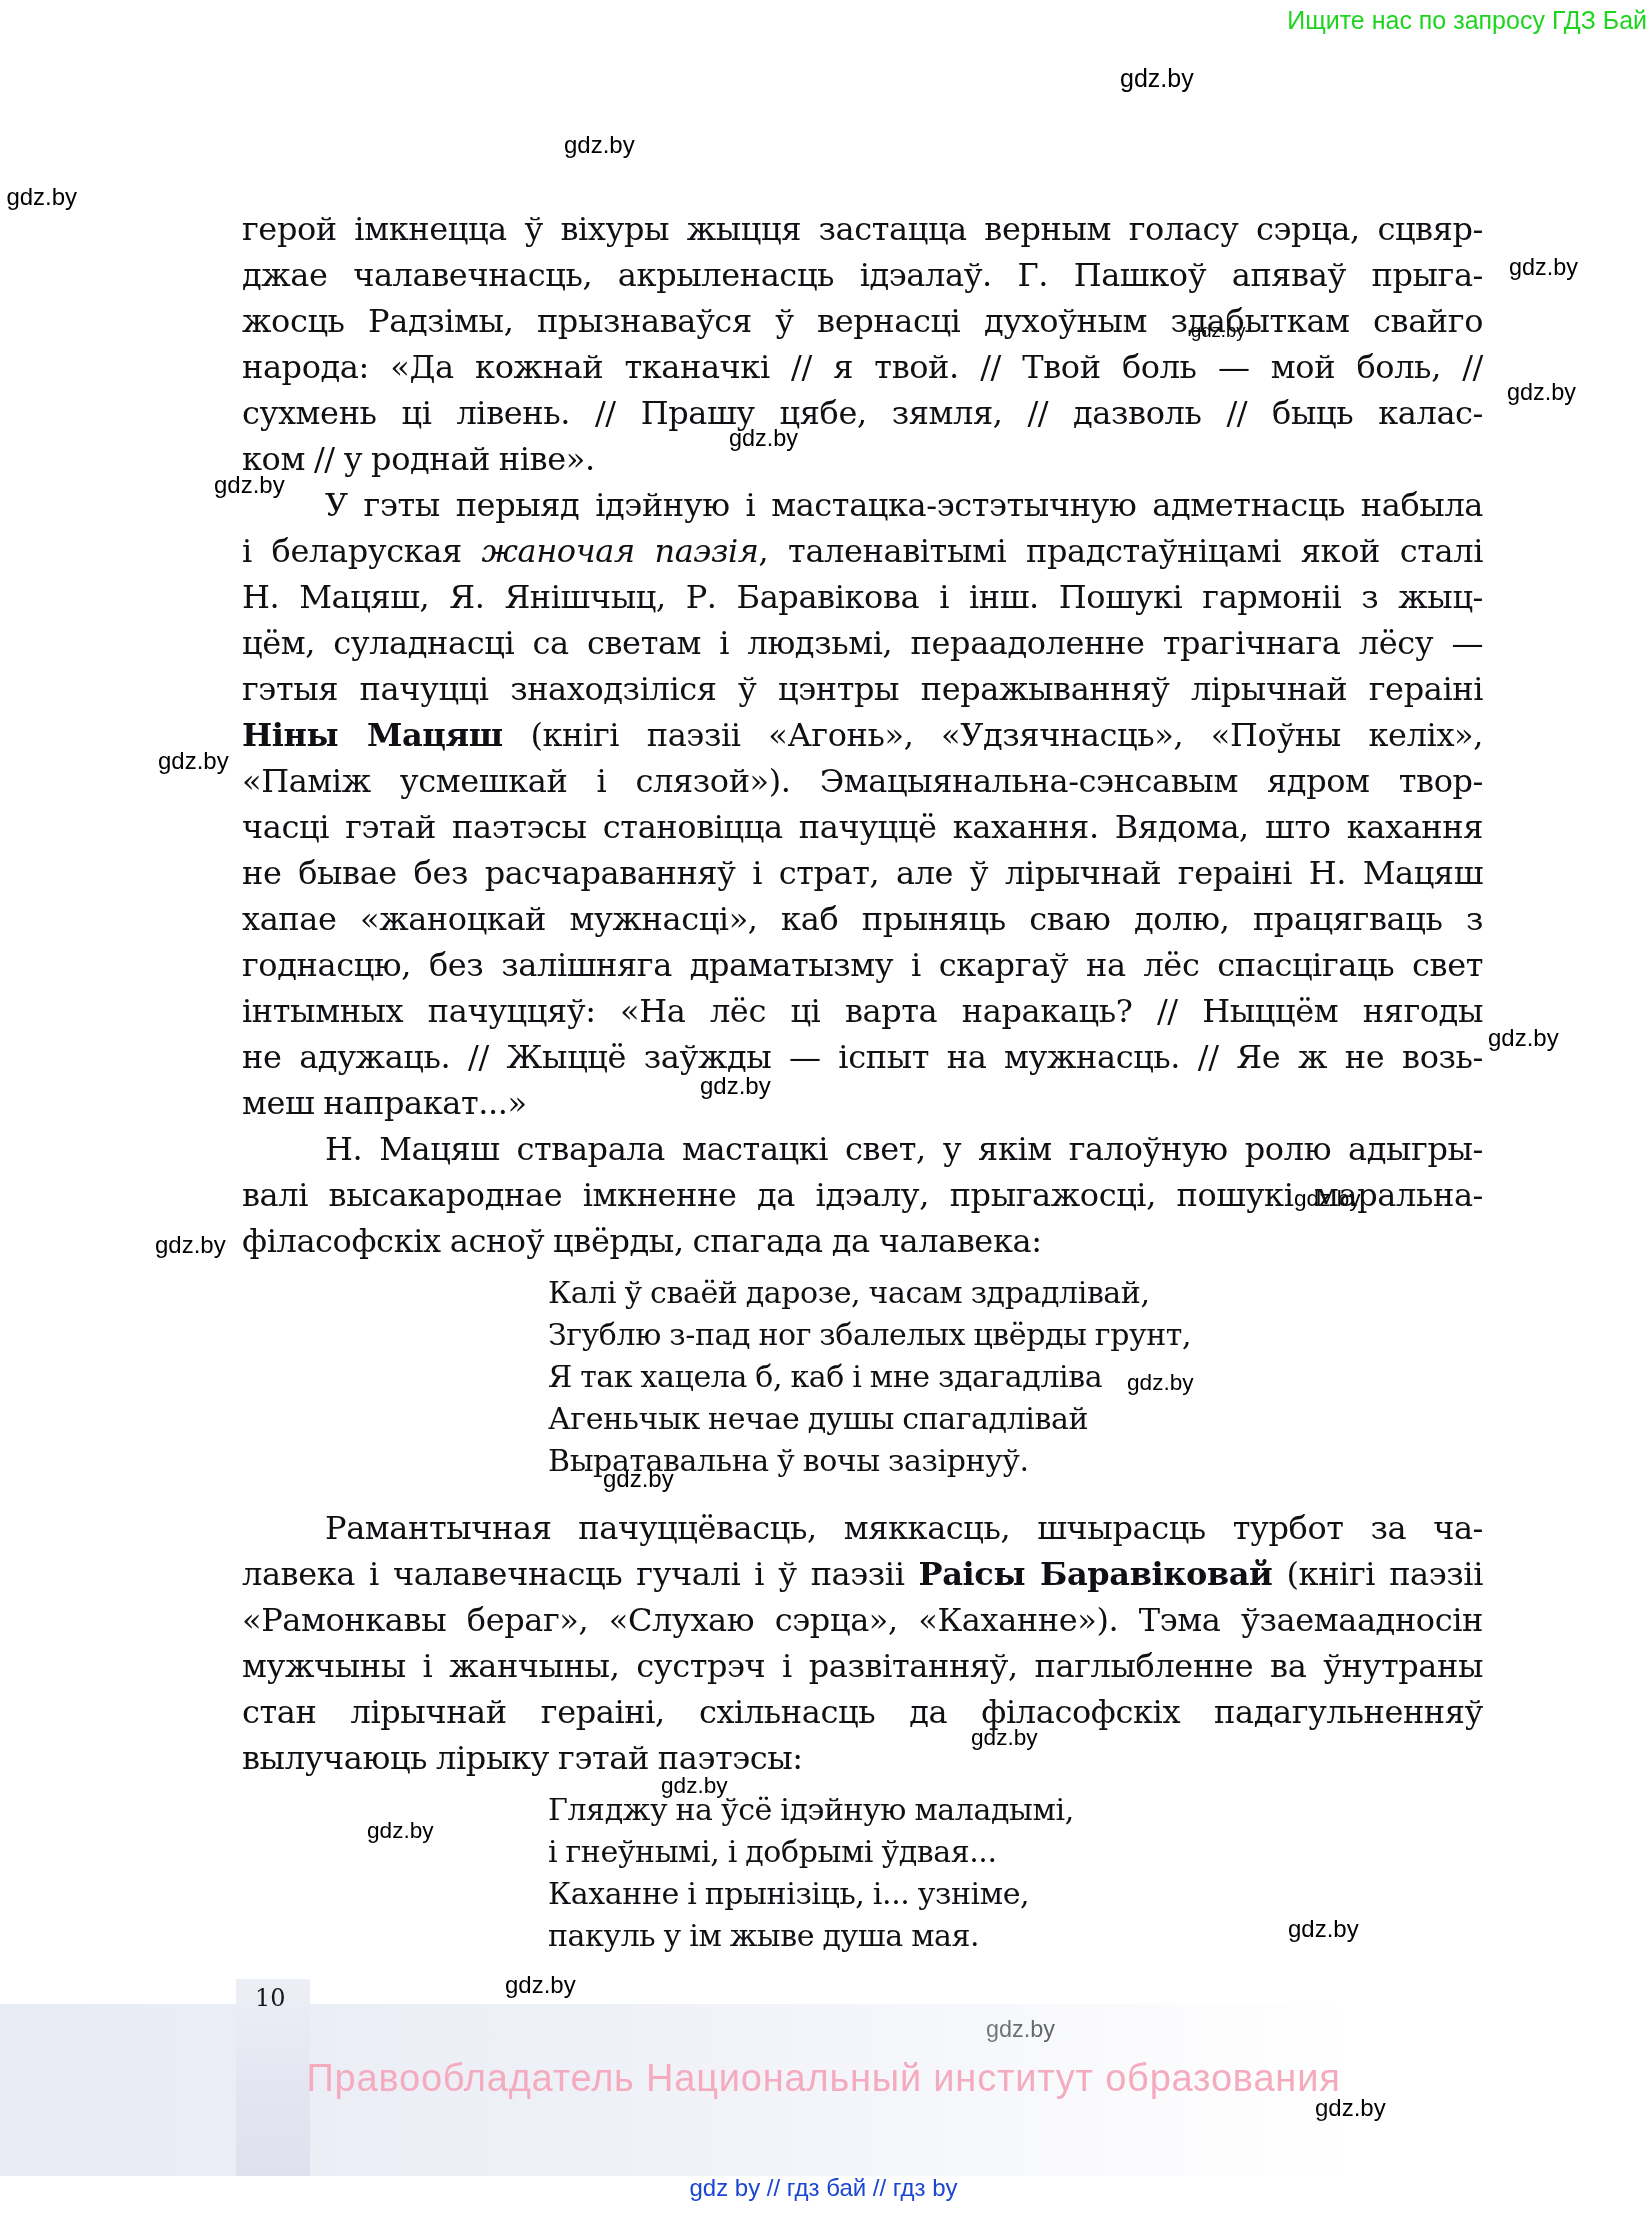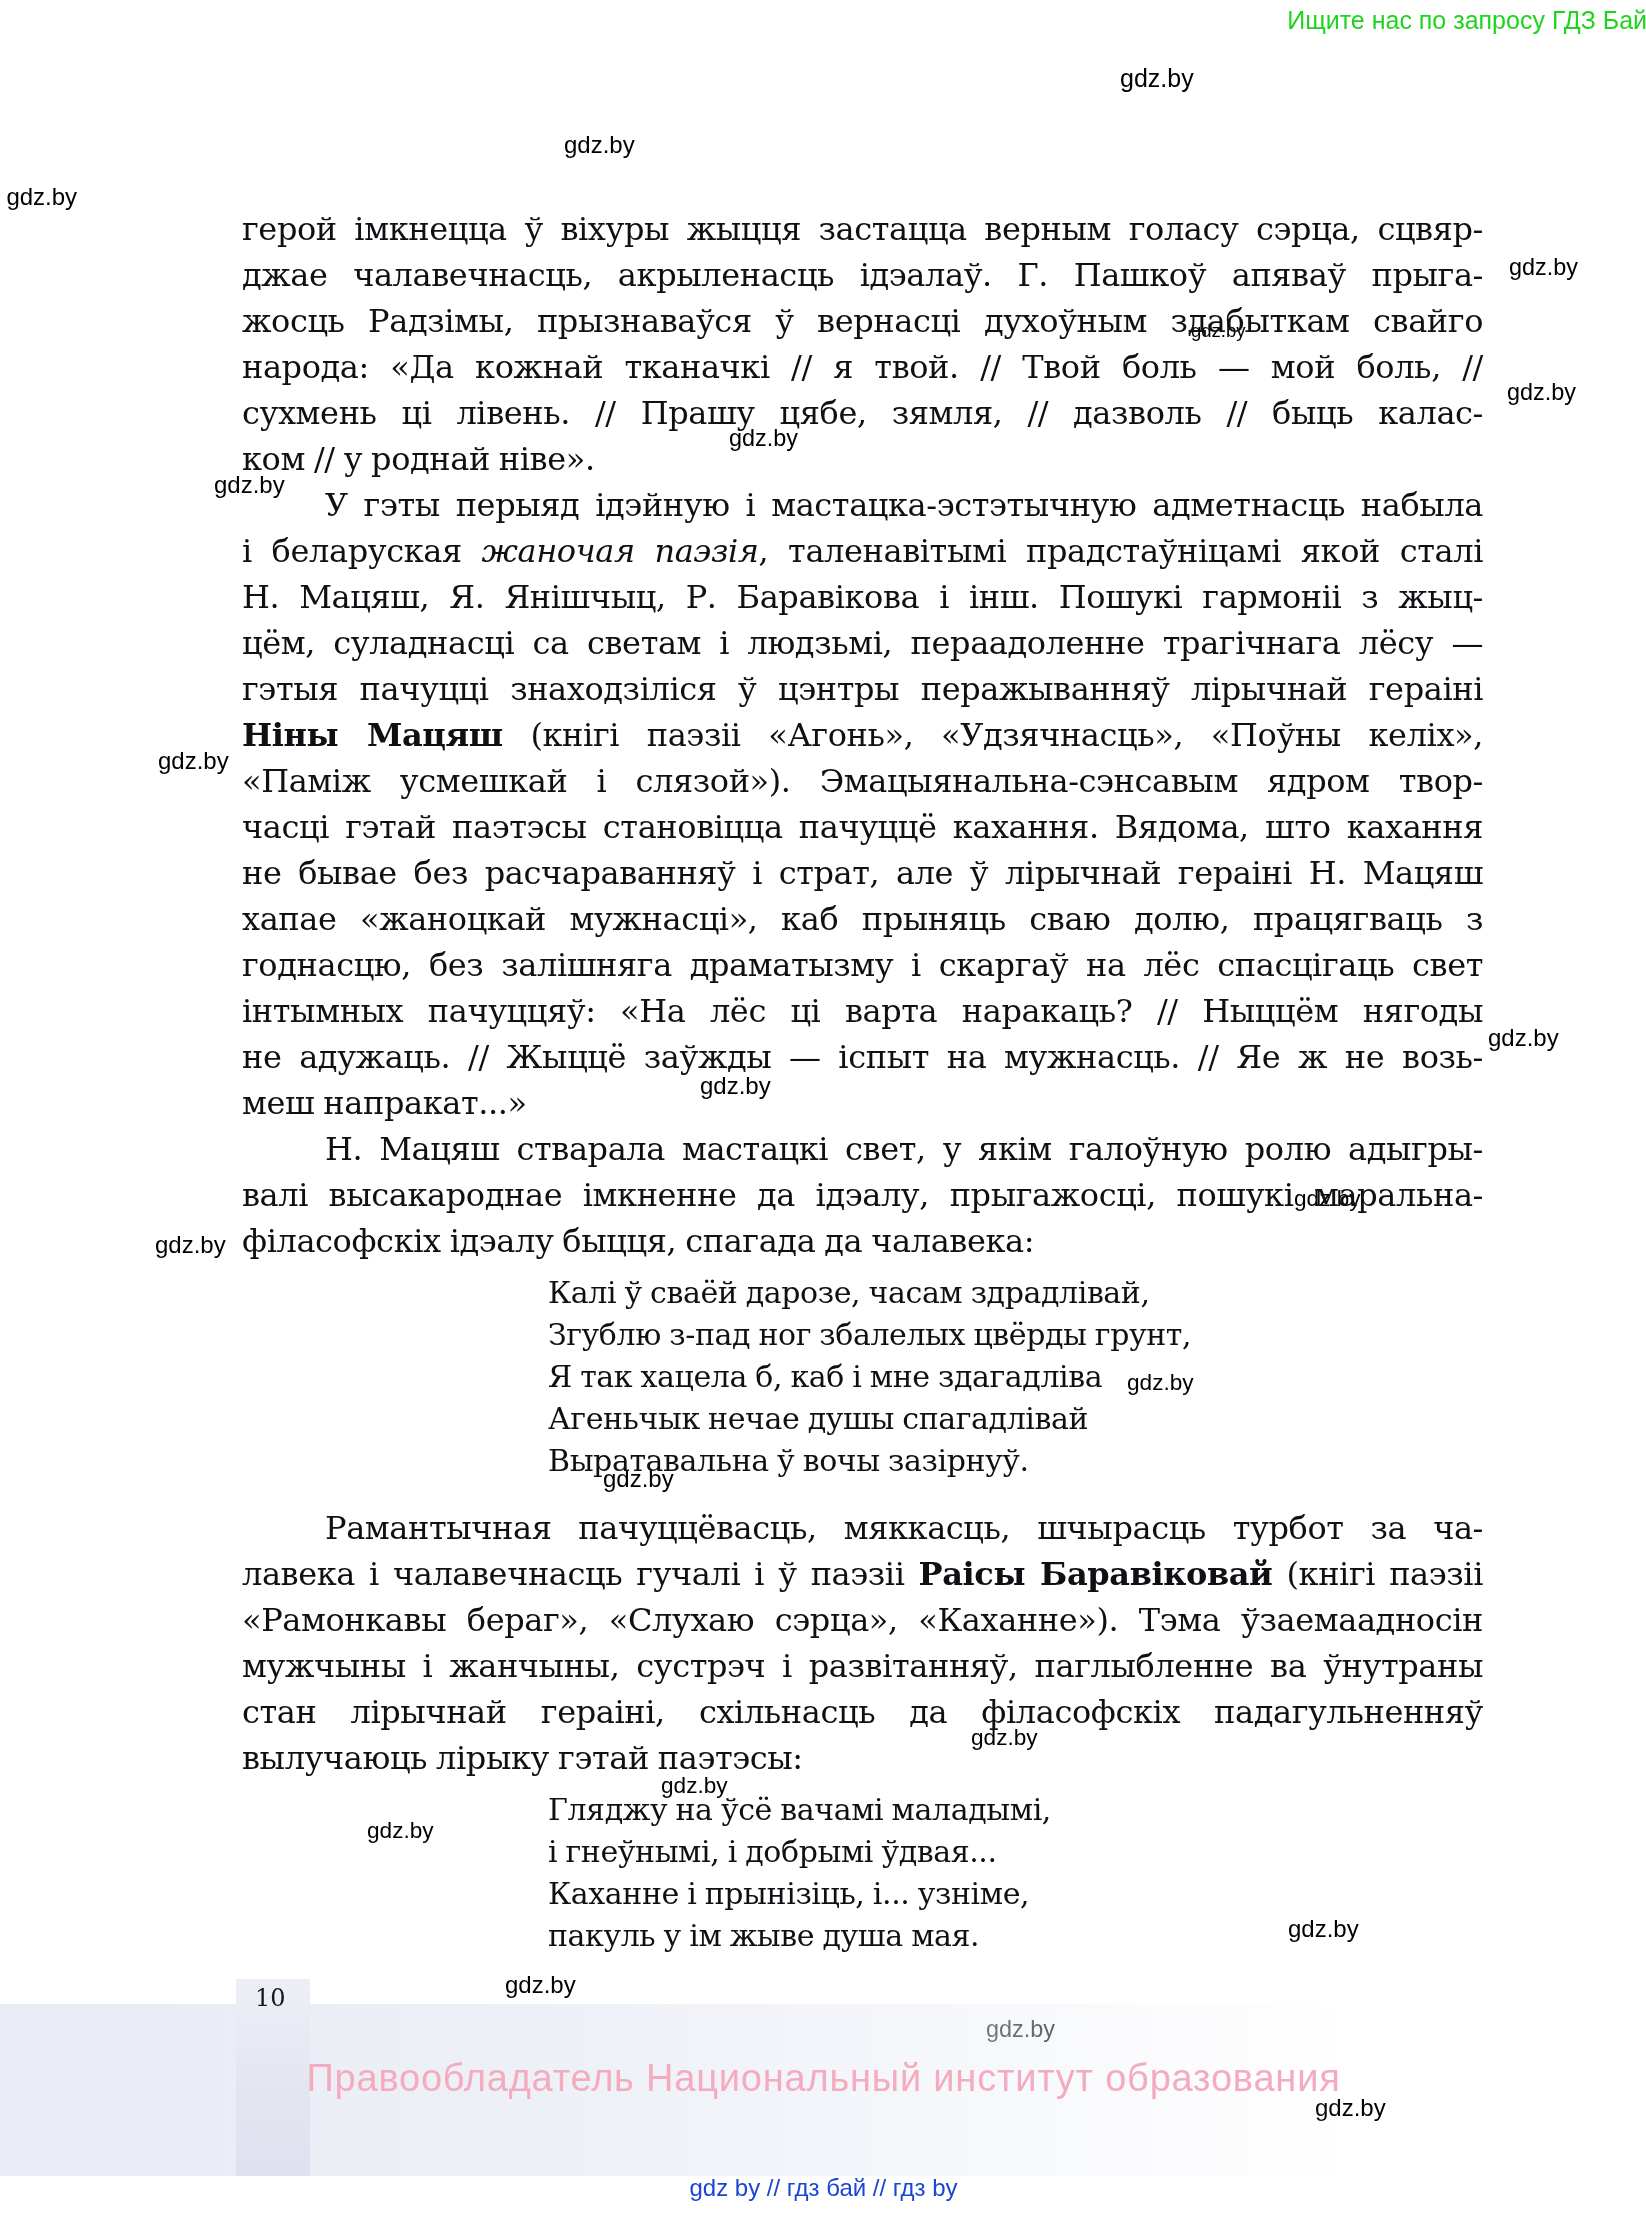--- a/index.html
+++ b/index.html
@@ -141,39 +141,39 @@
         <div class="line j"><span>не бывае без расчараванняў і страт, але ў лірычнай гераіні Н. Мацяш</span></div>
         <div class="line j"><span>хапае «жаноцкай мужнасці», каб прыняць сваю долю, працягваць з</span></div>
         <div class="line j"><span>годнасцю, без залішняга драматызму і скаргаў на лёс спасцігаць свет</span></div>
         <div class="line j"><span>інтымных пачуццяў: «На лёс ці варта наракаць? // Ныццём нягоды</span></div>
         <div class="line j"><span>не адужаць. // Жыццё заўжды — іспыт на мужнасць. // Яе ж не возь-</span></div>
         <div class="line"><span>меш напракат...»</span></div>
       </div>
       <div class="para">
         <div class="line j ind"><span>Н. Мацяш стварала мастацкі свет, у якім галоўную ролю адыгры-</span></div>
         <div class="line j"><span>валі высакароднае імкненне да ідэалу, прыгажосці, пошукі маральна-</span></div>
-        <div class="line"><span>філасофскіх ідэалу быцця, спагада да чалавека:</span></div>
+        <div class="line"><span>філасофскіх асноў цвёрды, спагада да чалавека:</span></div>
       </div>
       <div class="poem">
         <div class="pline">Калі ў сваёй дарозе, часам здрадлівай,</div>
         <div class="pline">Згублю з-пад ног збалелых цвёрды грунт,</div>
         <div class="pline">Я так хацела б, каб і мне здагадліва</div>
         <div class="pline">Агеньчык нечае душы спагадлівай</div>
         <div class="pline">Выратавальна ў вочы зазірнуў.</div>
       </div>
       <div class="para">
         <div class="line j ind"><span>Рамантычная пачуццёвасць, мяккасць, шчырасць турбот за ча-</span></div>
         <div class="line j"><span>лавека і чалавечнасць гучалі і ў паэзіі </span><span class="b">Раісы Баравіковай</span><span> (кнігі паэзіі</span></div>
         <div class="line j"><span>«Рамонкавы бераг», «Слухаю сэрца», «Каханне»). Тэма ўзаемаадносін</span></div>
         <div class="line j"><span>мужчыны і жанчыны, сустрэч і развітанняў, паглыбленне ва ўнутраны</span></div>
         <div class="line j"><span>стан лірычнай гераіні, схільнасць да філасофскіх падагульненняў</span></div>
         <div class="line"><span>вылучаюць лірыку гэтай паэтэсы:</span></div>
       </div>
       <div class="poem">
-        <div class="pline">Гляджу на ўсё вачамі маладымі,</div>
+        <div class="pline">Гляджу на ўсё ідэйную маладымі,</div>
         <div class="pline">і гнеўнымі, і добрымі ўдвая...</div>
         <div class="pline">Каханне і прынізіць, і... узніме,</div>
         <div class="pline">пакуль у ім жыве душа мая.</div>
       </div>
     </div>
 
   <div class="band-wide"></div>
   <div class="band-col"></div>
   <div class="page-number">10</div>
   <div class="copyright">Правообладатель Национальный институт образования</div>

